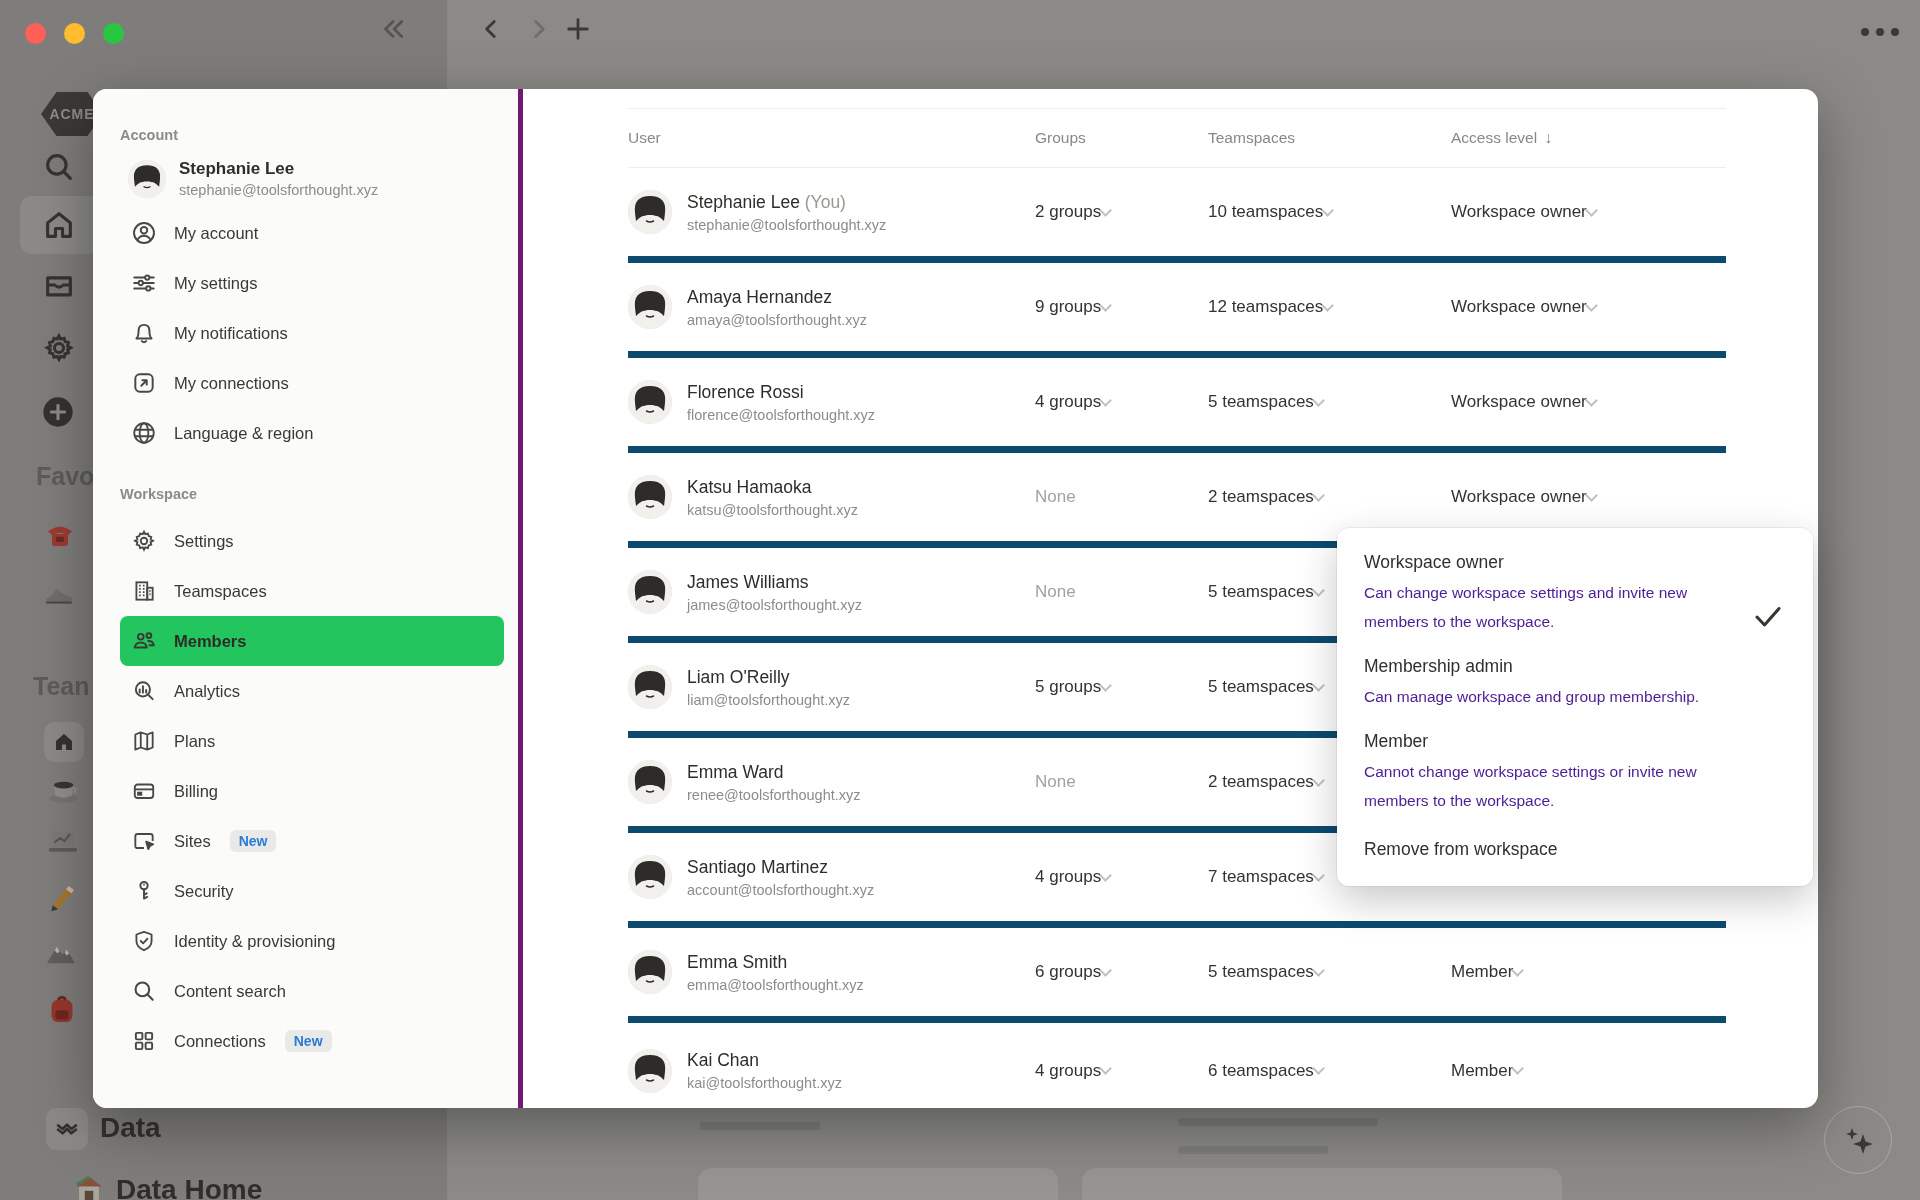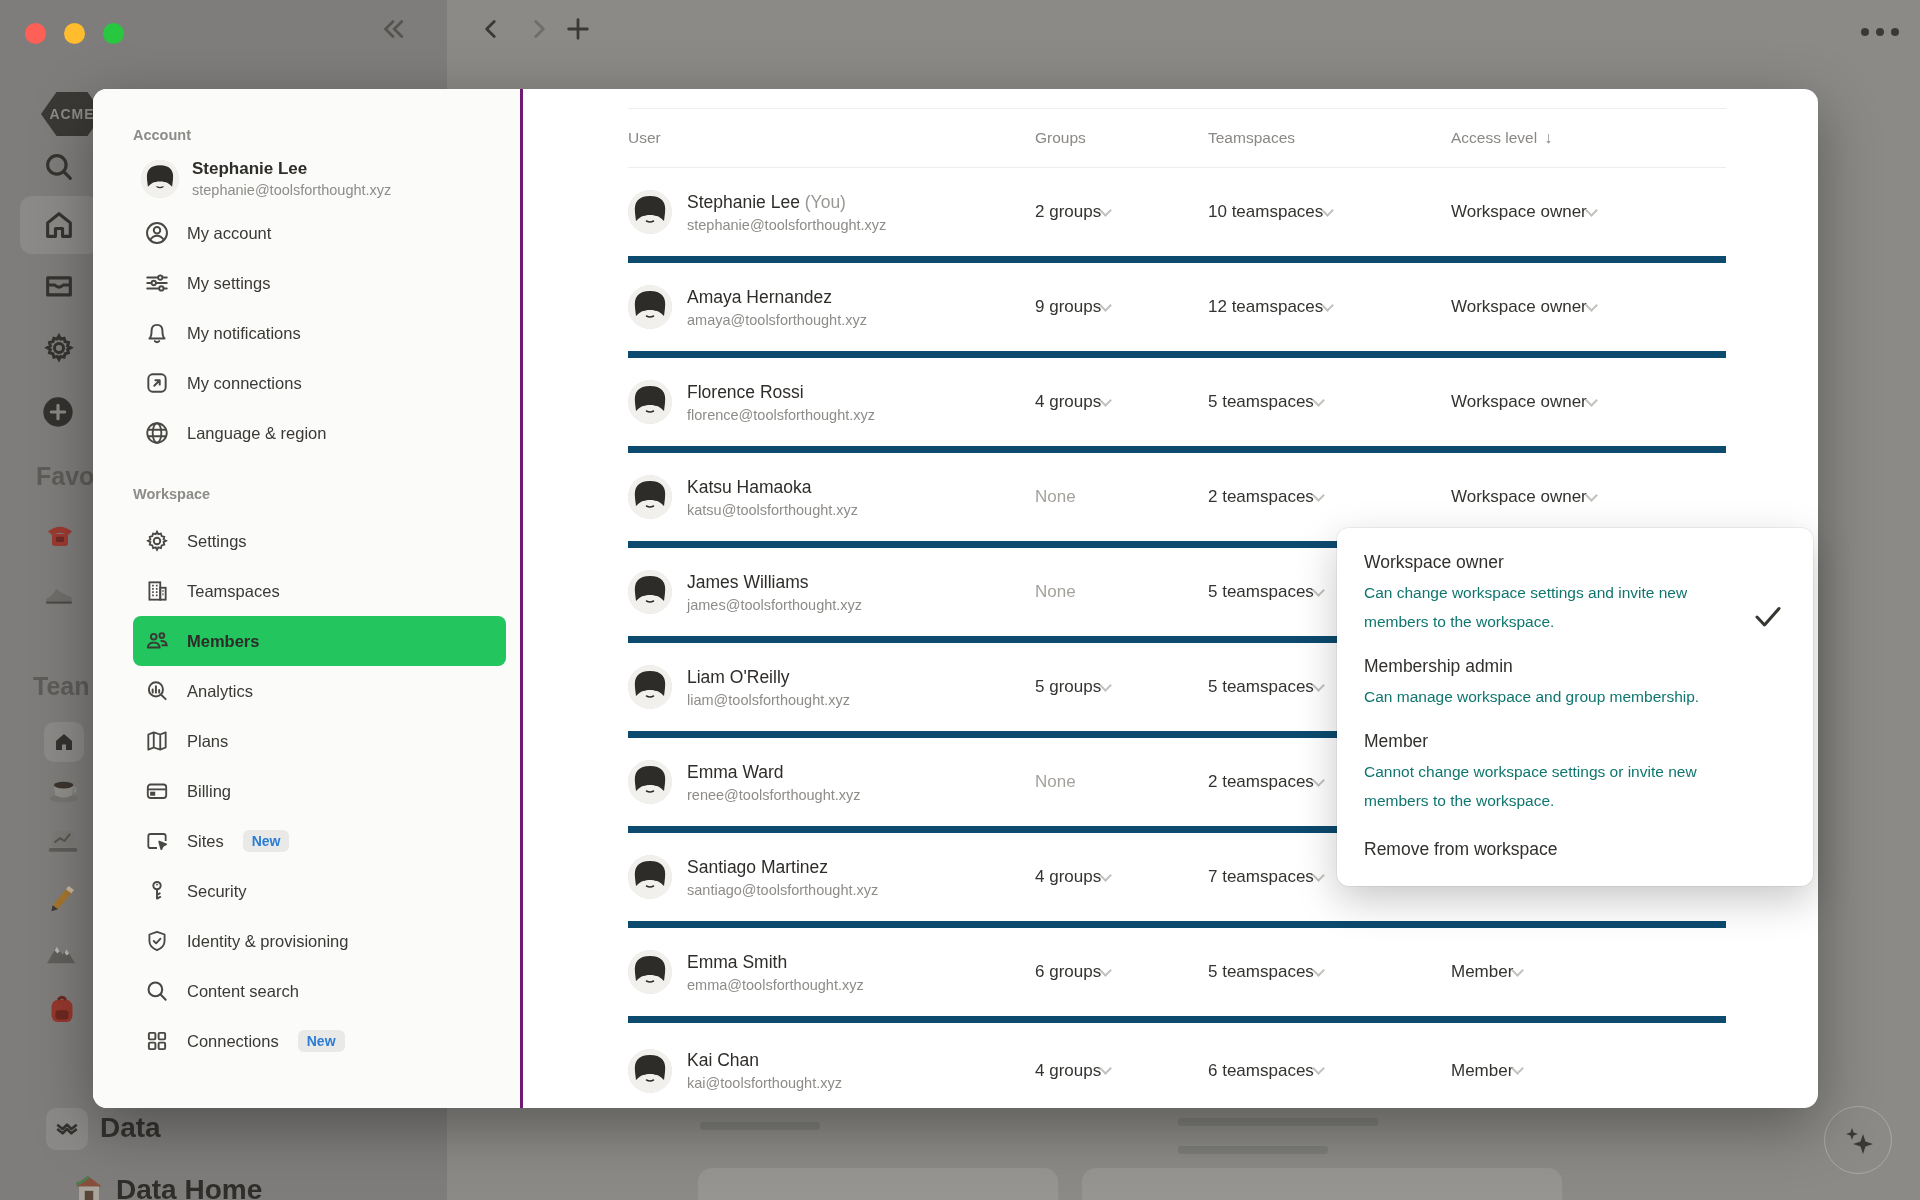--- a/index.html
+++ b/index.html
@@ -20,21 +20,21 @@
   .acme { position:absolute; left:41px; top:92px; width:62px; height:44px; background:#3a3936;
           clip-path:polygon(25% 0,75% 0,100% 50%,75% 100%,25% 100%,0 50%);
           color:#8d8c89; font-size:14px; font-weight:700; display:flex; align-items:center; justify-content:center; letter-spacing:1px; }
   .sq-icon { position:absolute; background:rgba(255,255,255,0.10); border-radius:10px; display:flex; align-items:center; justify-content:center; }
   .bg-box { position:absolute; background:#969591; border-radius:14px 14px 0 0; }
   .bg-dash { position:absolute; background:#737370; border-radius:3px; opacity:.55; }
 
   
   .modal { position:absolute; left:93px; top:89px; width:1725px; height:1019px; background:#ffffff;
            border-radius:14px; box-shadow:0 18px 60px rgba(0,0,0,.35); display:flex; overflow:hidden; z-index:10; }
-  .nav { width:430px; background:#fbfbfa; border-right:3px solid #701a75; padding:38px 14px 0 40px; flex-shrink:0; }
+  .nav { width:430px; background:#fbfbfa; border-right:5px solid #701a75; padding:38px 14px 0 27px; flex-shrink:0; }
   .nav-section { color:#8e8c88; font-size:14.5px; font-weight:700; margin:0 0 14px 0; }
   .profile { display:flex; align-items:center; gap:13px; padding:2px 0 10px 8px; }
   .profile .pname { color:#2f2d29; font-size:17px; font-weight:700; }
   .profile .pmail { color:#8e8c88; font-size:14.5px; margin-top:3px; }
   .avatar { border-radius:50%; overflow:hidden; flex-shrink:0; background:#f3f2ef; box-shadow:inset 0 0 0 1px rgba(0,0,0,.06); }
   .nav-item { display:flex; align-items:center; gap:17px; height:50px; padding:0 12px 0 11px; border-radius:8px;
               color:#403e3a; font-size:16.5px; }
   .nav-item .nlabel { color:#3b3935; }
   .nav-item.selected { background:#22c55e; }
   .nav-item.selected .nlabel { font-weight:700; color:#2e2c28; }
@@ -56,21 +56,21 @@
   .val { color:#343330; font-size:17px; display:flex; align-items:center; gap:0; white-space:nowrap; }
   .val.none { color:#a5a29c; }
   .chev { width:9px; height:9px; border-right:2px solid #c2c0bc; border-bottom:2px solid #c2c0bc; transform:rotate(45deg); margin-top:-4px; flex-shrink:0; }
   .sort-arrow { color:#8a8884; margin-left:7px; font-size:16px; }
 
   
   .popup { position:absolute; left:1337px; top:528px; width:476px; background:#fff; border-radius:12px;
            box-shadow:0 0 0 1px rgba(0,0,0,.05), 0 14px 40px rgba(0,0,0,.22); padding:24px 28px 26px 27px; z-index:30; }
   .opt { position:relative; margin-bottom:20px; }
   .opt-title { color:#32302c; font-size:17.5px; margin-bottom:5px; }
-  .opt-desc { color:#0f766e; font-size:15.5px; line-height:29px; width:340px; }
+  .opt-desc { color:#4c1d95; font-size:15.5px; line-height:29px; width:340px; }
   .opt-desc.wide { width:395px; }
   .opt-check { position:absolute; right:2px; top:52px; color:#37352f; }
   .popup-action { color:#32302c; font-size:17.5px; margin-top:24px; }
 
   svg { display:block; }
 </style>
 </head>
 <body>
 
 <div class="stage">
@@ -658,21 +658,21 @@
                 <svg width="44" height="44" viewBox="0 0 44 44">
                   <circle cx="22" cy="22" r="22" fill="#f1f0ed"></circle>
                   <path d="M7 23 Q5 6 22 6 Q39 6 37 23 L36 31 Q30 24 22 25 Q14 24 8 31 Z" fill="#2d2c29"></path>
                   <circle cx="16.5" cy="24" r="1.7" fill="#2d2c29"></circle>
                   <circle cx="27.5" cy="24" r="1.7" fill="#2d2c29"></circle>
                   <path d="M18.5 31 Q22 33 25.5 31" stroke="#2d2c29" stroke-width="1.5" fill="none" stroke-linecap="round"></path>
                 </svg>
               </span>
               <span>
                 <div class="uname">Santiago Martinez</div>
-                <div class="umail">santiago@toolsforthought.xyz</div>
+                <div class="umail">account@toolsforthought.xyz</div>
               </span>
             </div>
             <div class="c-groups">
               <span class="val">
                 <span>4 groups</span>
                 <span class="chev"></span>
               </span>
             </div>
             <div class="c-teams">
               <span class="val">

